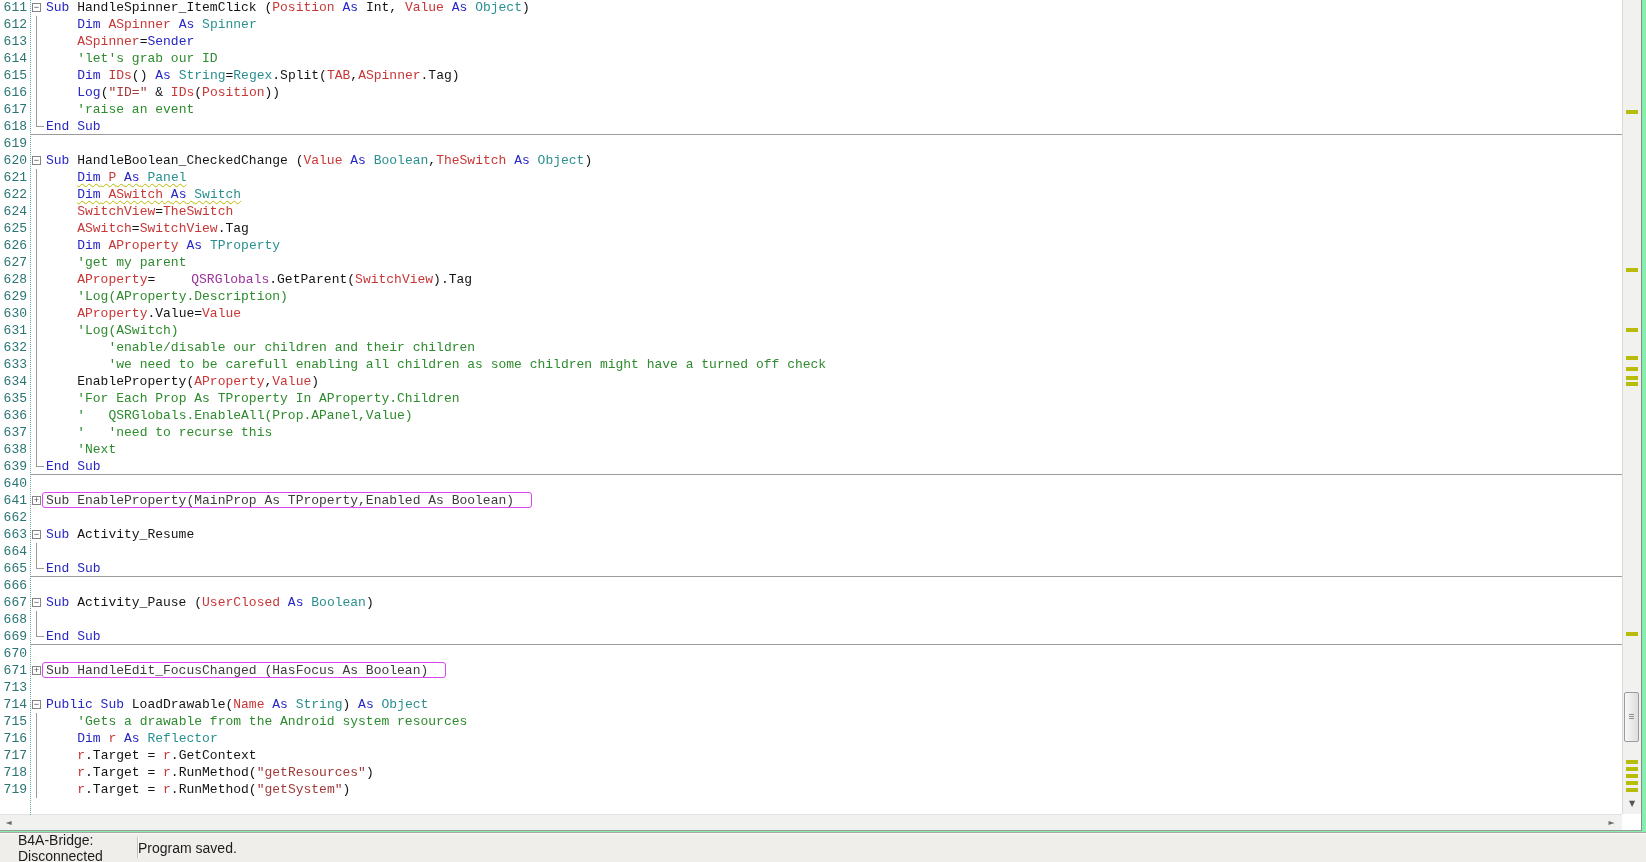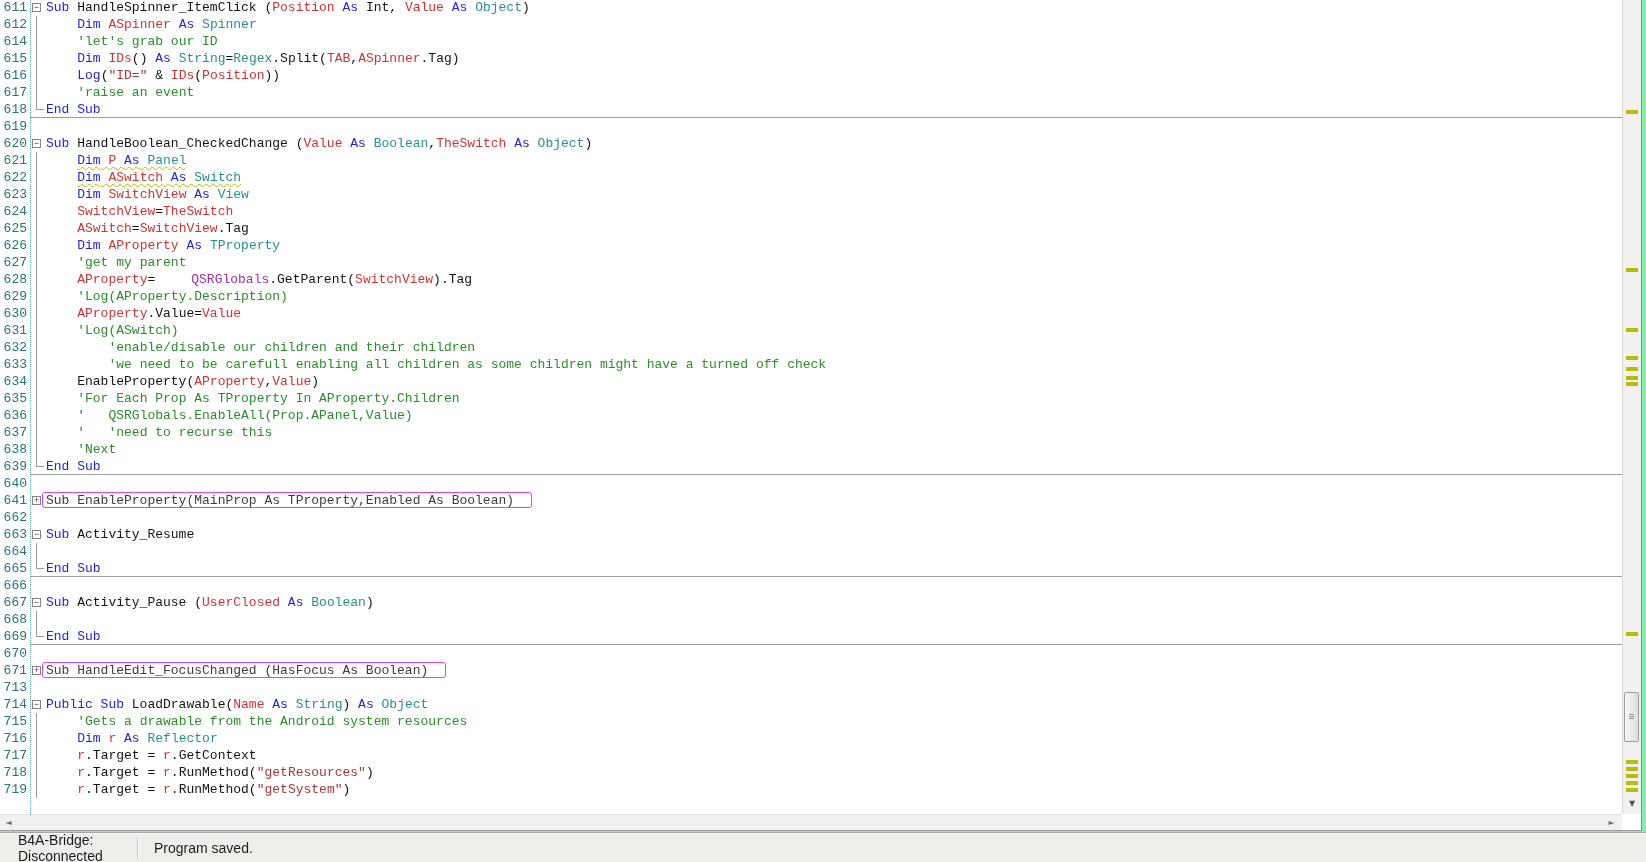--- a/index.html
+++ b/index.html
@@ -92,41 +92,41 @@
   
   .statusbar {
     position:absolute; left:0; right:0; bottom:0; height:30px;
     background:#f0eeeb; border-top:1px solid #a6a6a6;
     box-shadow:inset 0 1px 0 #fbfaf8;
     display:flex; align-items:center;
     font-family:"Liberation Sans",sans-serif; font-size:14px; color:#1c1c1c;
   }
   .sb-left { width:137px; padding-left:18px; flex:none; }
   .sb-divider { flex:none; width:1px; align-self:stretch; margin:4px 0; background:#c2c2c2; box-shadow:1px 0 0 #ffffff; }
-  .sb-main { padding-left:16px; flex:1; }
+  .sb-main { padding-left:0; flex:1; }
 </style>
 </head>
 <body>
 
 <div class="screen">
 
   <div class="editor">
     <div class="rows" id="rows">
         <div class="row"><span class="ln">611</span><span class="fold">−</span><span class="code"><span class="tk kw">Sub</span><span class="tk pl"> HandleSpinner_ItemClick (</span><span class="tk var">Position</span><span class="tk pl"> </span><span class="tk kw">As</span><span class="tk pl"> Int, </span><span class="tk var">Value</span><span class="tk pl"> </span><span class="tk kw">As</span><span class="tk pl"> </span><span class="tk ty">Object</span><span class="tk pl">)</span></span></div>
         <div class="row"><span class="ln">612</span><span class="guide g-mid"></span><span class="code"><span class="tk pl">    </span><span class="tk kw">Dim</span><span class="tk pl"> </span><span class="tk var">ASpinner</span><span class="tk pl"> </span><span class="tk kw">As</span><span class="tk pl"> </span><span class="tk ty">Spinner</span></span></div>
+        <div class="row"><span class="ln">613</span><span class="guide g-mid"></span><span class="code"><span class="tk pl">    </span><span class="tk var">ASpinner</span><span class="tk pl">=</span><span class="tk kw">Sender</span></span></div>
         <div class="row"><span class="ln">614</span><span class="guide g-mid"></span><span class="code"><span class="tk pl">    </span><span class="tk cm">'let's grab our ID</span></span></div>
         <div class="row"><span class="ln">615</span><span class="guide g-mid"></span><span class="code"><span class="tk pl">    </span><span class="tk kw">Dim</span><span class="tk pl"> </span><span class="tk var">IDs</span><span class="tk pl">() </span><span class="tk kw">As</span><span class="tk pl"> </span><span class="tk ty">String</span><span class="tk pl">=</span><span class="tk ty">Regex</span><span class="tk pl">.Split(</span><span class="tk var">TAB</span><span class="tk pl">,</span><span class="tk var">ASpinner</span><span class="tk pl">.Tag)</span></span></div>
         <div class="row"><span class="ln">616</span><span class="guide g-mid"></span><span class="code"><span class="tk pl">    </span><span class="tk kw">Log</span><span class="tk pl">(</span><span class="tk st">"ID="</span><span class="tk pl"> &amp; </span><span class="tk var">IDs</span><span class="tk pl">(</span><span class="tk var">Position</span><span class="tk pl">))</span></span></div>
         <div class="row"><span class="ln">617</span><span class="guide g-mid"></span><span class="code"><span class="tk pl">    </span><span class="tk cm">'raise an event</span></span></div>
         <div class="row"><span class="ln">618</span><span class="guide g-end"></span><span class="code"><span class="tk kw">End Sub</span></span><div class="sep"></div></div>
         <div class="row"><span class="ln">619</span><span class="code"></span></div>
         <div class="row"><span class="ln">620</span><span class="fold">−</span><span class="code"><span class="tk kw">Sub</span><span class="tk pl"> HandleBoolean_CheckedChange (</span><span class="tk var">Value</span><span class="tk pl"> </span><span class="tk kw">As</span><span class="tk pl"> </span><span class="tk ty">Boolean</span><span class="tk pl">,</span><span class="tk var">TheSwitch</span><span class="tk pl"> </span><span class="tk kw">As</span><span class="tk pl"> </span><span class="tk ty">Object</span><span class="tk pl">)</span></span></div>
         <div class="row"><span class="ln">621</span><span class="guide g-mid"></span><span class="code"><span class="tk pl">    </span><span class="tk kw u">Dim</span><span class="tk pl u"> </span><span class="tk var u">P</span><span class="tk pl u"> </span><span class="tk kw u">As</span><span class="tk pl u"> </span><span class="tk ty u">Panel</span></span></div>
         <div class="row"><span class="ln">622</span><span class="guide g-mid"></span><span class="code"><span class="tk pl">    </span><span class="tk kw u">Dim</span><span class="tk pl u"> </span><span class="tk var u">ASwitch</span><span class="tk pl u"> </span><span class="tk kw u">As</span><span class="tk pl u"> </span><span class="tk ty u">Switch</span></span></div>
-        <div class="row"><span class="ln">623</span><span class="guide g-mid"></span><span class="code"><span class="tk pl">    </span><span class="tk kw">Dim</span><span class="tk pl"> </span><span class="tk var">SwitchView</span><span class="tk pl"> </span><span class="tk kw">As</span><span class="tk pl"> </span><span class="tk ty">View</span></span></div>
         <div class="row"><span class="ln">624</span><span class="guide g-mid"></span><span class="code"><span class="tk pl">    </span><span class="tk var">SwitchView</span><span class="tk pl">=</span><span class="tk var">TheSwitch</span></span></div>
         <div class="row"><span class="ln">625</span><span class="guide g-mid"></span><span class="code"><span class="tk pl">    </span><span class="tk var">ASwitch</span><span class="tk pl">=</span><span class="tk var">SwitchView</span><span class="tk pl">.Tag</span></span></div>
         <div class="row"><span class="ln">626</span><span class="guide g-mid"></span><span class="code"><span class="tk pl">    </span><span class="tk kw">Dim</span><span class="tk pl"> </span><span class="tk var">AProperty</span><span class="tk pl"> </span><span class="tk kw">As</span><span class="tk pl"> </span><span class="tk ty">TProperty</span></span></div>
         <div class="row"><span class="ln">627</span><span class="guide g-mid"></span><span class="code"><span class="tk pl">    </span><span class="tk cm">'get my parent</span></span></div>
         <div class="row"><span class="ln">628</span><span class="guide g-mid"></span><span class="code"><span class="tk pl">    </span><span class="tk var">AProperty</span><span class="tk pl">=</span><span class="tk md">QSRGlobals</span><span class="tk pl">.GetParent(</span><span class="tk var">SwitchView</span><span class="tk pl">).Tag</span></span></div>
         <div class="row"><span class="ln">629</span><span class="guide g-mid"></span><span class="code"><span class="tk pl">    </span><span class="tk cm">'Log(AProperty.Description)</span></span></div>
         <div class="row"><span class="ln">630</span><span class="guide g-mid"></span><span class="code"><span class="tk pl">    </span><span class="tk var">AProperty</span><span class="tk pl">.Value=</span><span class="tk var">Value</span></span></div>
         <div class="row"><span class="ln">631</span><span class="guide g-mid"></span><span class="code"><span class="tk pl">    </span><span class="tk cm">'Log(ASwitch)</span></span></div>
         <div class="row"><span class="ln">632</span><span class="guide g-mid"></span><span class="code"><span class="tk pl">        </span><span class="tk cm">'enable/disable our children and their children</span></span></div>
         <div class="row"><span class="ln">633</span><span class="guide g-mid"></span><span class="code"><span class="tk pl">        </span><span class="tk cm">'we need to be carefull enabling all children as some children might have a turned off check</span></span></div>

